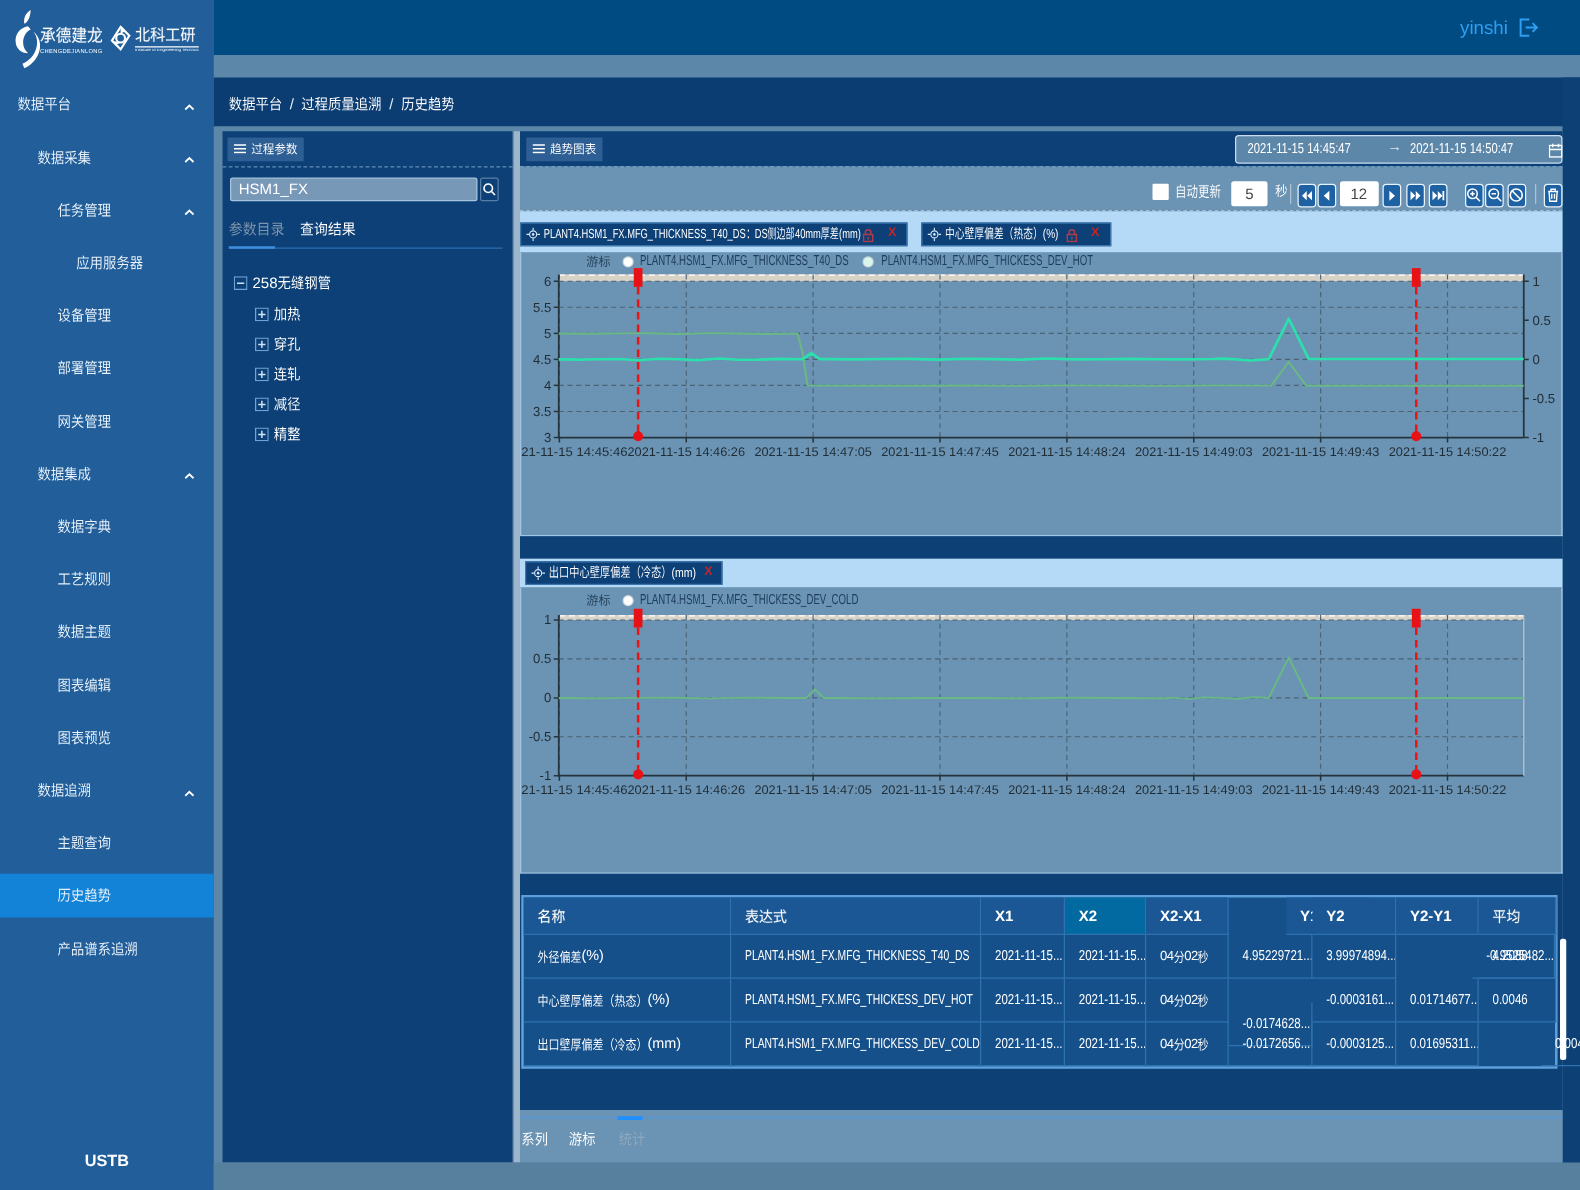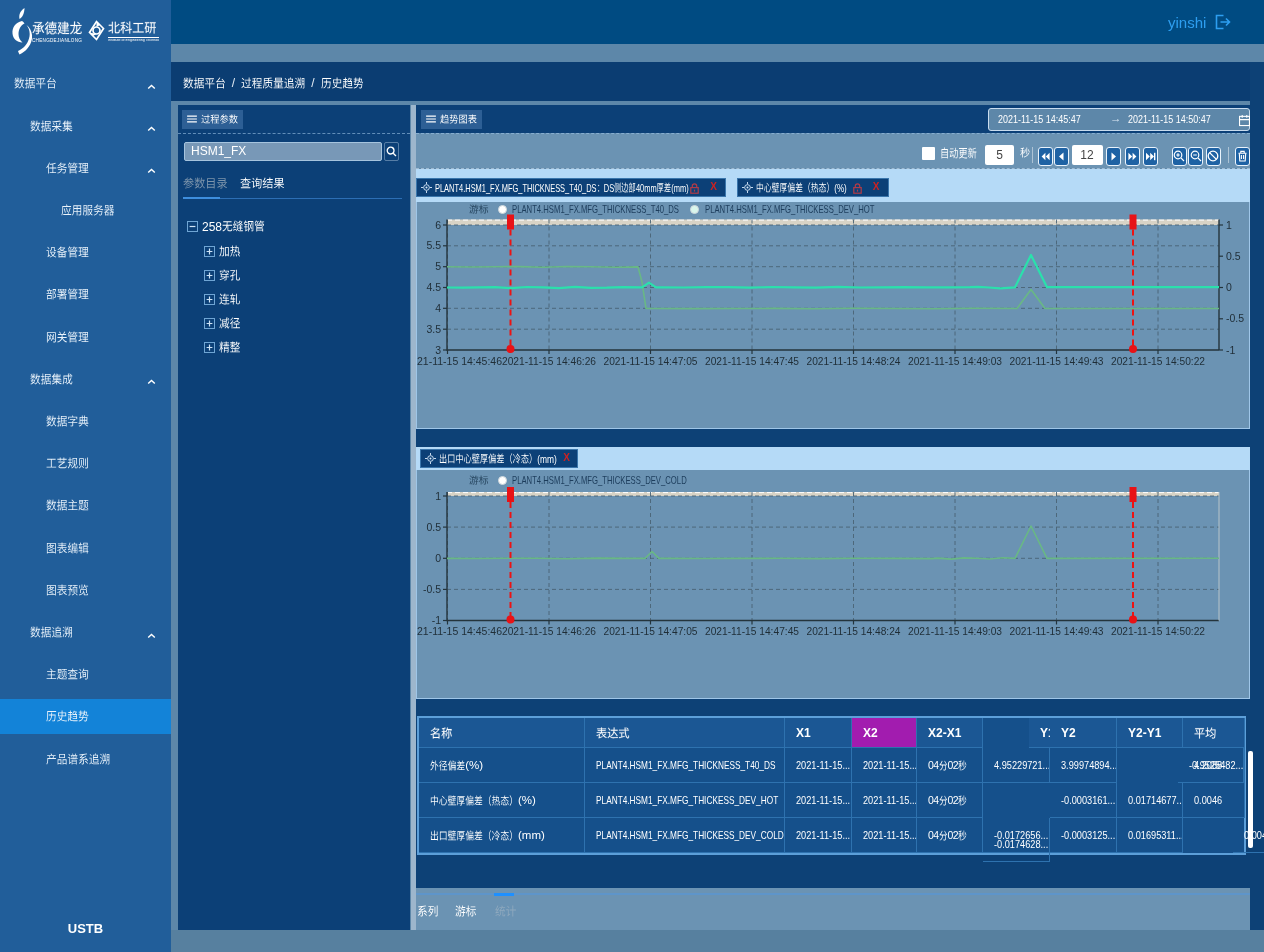--- a/index.html
+++ b/index.html
@@ -627,21 +627,21 @@
 <div class="cell" style="left:585px;top:718px;width:200px;height:30px;background:#1B5794">
     <svg class="k kb" style="width:33.5px;height:12px" viewBox="0 -880 3000 1000" preserveAspectRatio="none">
       <use href="#c8868" x="0"></use>
       <use href="#c8FBE" x="1000"></use>
       <use href="#c5F0F" x="2000"></use>
     </svg>
   </div>
 <div class="cell" style="left:785px;top:718px;width:67px;height:30px;background:#1B5794">
     <b style="font-size:12px">X1</b>
   </div>
-<div class="cell" style="left:852px;top:718px;width:65px;height:30px;background:#a21caf">
+<div class="cell" style="left:852px;top:718px;width:65px;height:30px;background:#0369a1">
     <b style="font-size:12px">X2</b>
   </div>
 <div class="cell" style="left:917px;top:718px;width:66px;height:30px;background:#1B5794">
     <b style="font-size:12px">X2-X1</b>
   </div>
 <div class="cell" style="left:1029px;top:718px;width:67px;height:30px;background:#1B5794">
     <b style="font-size:12px">Y1</b>
   </div>
 <div class="cell" style="left:1050px;top:718px;width:67px;height:30px;background:#1B5794">
     <b style="font-size:12px">Y2</b>
@@ -716,21 +716,21 @@
 <div class="cell" style="left:917px;top:783px;width:66px;height:35px">
     <span style="font-size:10.5px;letter-spacing:-0.5px">04</span>
     <svg class="k" style="width:8.8px;height:11px" viewBox="0 -880 1000 1000" preserveAspectRatio="none">
       <use href="#c5206" x="0"></use>
     </svg>
     <span style="font-size:10.5px;letter-spacing:-0.5px">02</span>
     <svg class="k" style="width:8.8px;height:11px" viewBox="0 -880 1000 1000" preserveAspectRatio="none">
       <use href="#c79D2" x="0"></use>
     </svg>
   </div>
-<div class="cell" style="left:983px;top:827px;width:67px;height:35px">
+<div class="cell" style="left:983px;top:802px;width:67px;height:35px">
     <span class="cond" style="transform:scaleX(.8)">-0.0174628...</span>
   </div>
 <div class="cell" style="left:1050px;top:783px;width:67px;height:35px">
     <span class="cond" style="transform:scaleX(.8)">-0.0003161...</span>
   </div>
 <div class="cell" style="left:1117px;top:783px;width:66px;height:35px">
     <span class="cond" style="transform:scaleX(.8)">0.01714677...</span>
   </div>
 <div class="cell" style="left:1183px;top:783px;width:62px;height:35px">
     <span class="cond" style="transform:scaleX(.8)">0.0046</span>

